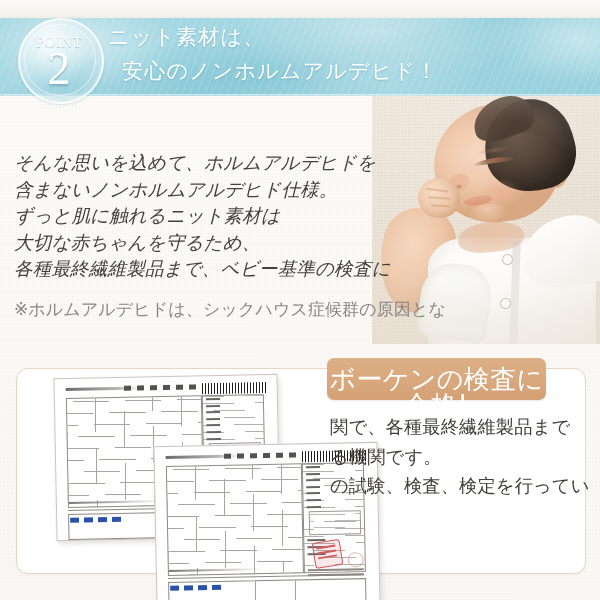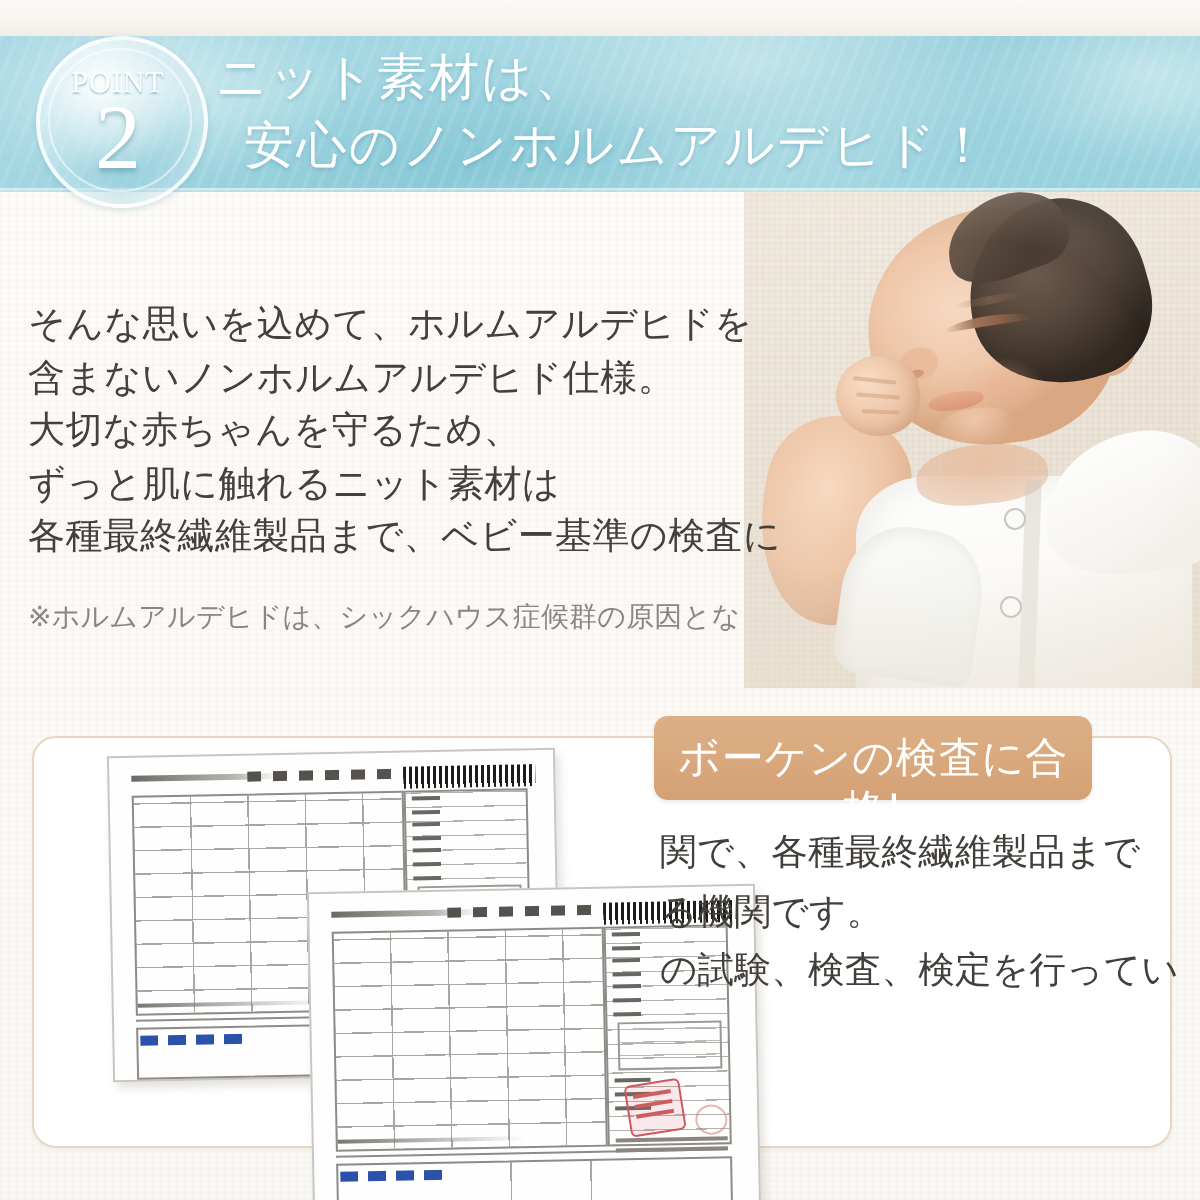--- a/index.html
+++ b/index.html
@@ -76,46 +76,46 @@
   .badge-num{
     position:absolute;left:0;top:26px;width:86px;text-align:center;
     font-family:"Liberation Serif","DejaVu Serif",serif;
     font-size:46px;line-height:46px;color:#ffffff;font-weight:400;
     text-shadow:0 2px 2px rgba(85,145,165,.50);
   }
 
   
   .banner-head{
     position:absolute;left:108px;top:22px;width:486px;z-index:6;
-    font-family:Liberation Sans, sans-serif;
-    color:#ffffff;font-size:25px;line-height:34px;letter-spacing:1.2px;
+    font-family:Liberation Mono, monospace;
+    color:#ffffff;font-size:21px;line-height:34px;letter-spacing:1.2px;
     text-shadow:0 1px 2px rgba(80,145,168,.42);
   }
   .banner-head .l2{padding-left:14px;display:block;}
 
   
   .main-head{
     position:absolute;left:14px;top:108px;z-index:5;
     font-family:"DejaVu Serif","Liberation Serif",serif;
     font-size:25px;line-height:30px;color:#2e2b28;letter-spacing:.6px;
   }
 
   
   .body-copy{
     position:absolute;left:14px;top:150px;width:350px;z-index:5;
     font-family:"DejaVu Sans","Liberation Sans",sans-serif;
     font-size:18.5px;line-height:26.5px;color:#44403c;letter-spacing:.2px;
   }
-  .body-copy span{display:block;white-space:nowrap;}
+  .body-copy span{display:block;white-space:nowrap;font-style:italic;}
 
   
   .footnote{
     position:absolute;left:14px;top:300px;width:382px;z-index:5;
     font-family:"DejaVu Sans","Liberation Sans",sans-serif;
-    font-size:14px;line-height:18.5px;color:#8a8580;letter-spacing:.1px;
+    font-size:17px;line-height:18.5px;color:#8a8580;letter-spacing:.1px;
   }
   .footnote span{display:block;white-space:nowrap;}
 
   
   .photo{
     position:absolute;left:372px;top:96px;width:228px;height:248px;z-index:4;
     overflow:hidden;
     background:linear-gradient(170deg,#f2ece3 0%,#ece4d8 45%,#e7ded0 100%);
   }
   .ph-tex{
@@ -255,21 +255,21 @@
   
   .cert-badge{
     position:absolute;left:327px;top:358px;width:219px;height:42px;z-index:8;
     border-radius:7px 7px 7px 7px;
     background:linear-gradient(180deg,#ddaf86 0%,#d9a87d 55%,#d4a075 100%);
     box-shadow:0 1px 2px rgba(150,110,75,.18);
   }
   .cert-badge-t{
     position:absolute;left:0;top:8px;width:219px;text-align:center;
     font-family:"DejaVu Sans","Liberation Sans",sans-serif;
-    font-size:21px;line-height:26px;color:#ffffff;letter-spacing:.4px;
+    font-size:26px;line-height:26px;color:#ffffff;letter-spacing:.4px;
   }
 
   
   .panel{
     position:absolute;left:16px;top:368px;width:568px;height:204px;z-index:5;
     background:#ffffff;border:1.4px solid #e6d7c3;border-radius:12px;
     box-shadow:0 1px 2px rgba(190,170,145,.14);
   }
 
   
@@ -381,22 +381,22 @@
 
   <div class="banner-head">
     <span class="l1">ニット素材は、</span>
     <span class="l2">安心のノンホルムアルデヒド！</span>
   </div>
 
 
   <div class="body-copy">
     <span>そんな思いを込めて、ホルムアルデヒドを</span>
     <span>含まないノンホルムアルデヒド仕様。</span>
+    <span>ずっと肌に触れるニット素材は</span>
     <span>大切な赤ちゃんを守るため、</span>
-    <span>ずっと肌に触れるニット素材は</span>
     <span>各種最終繊維製品まで、ベビー基準の検査に</span>
   </div>
 
   <div class="footnote">
     <span>※ホルムアルデヒドは、シックハウス症候群の原因とな</span>
   </div>
 
   <div class="photo">
     <div class="ph-tex"></div>
     <div class="ph-arm"></div>

